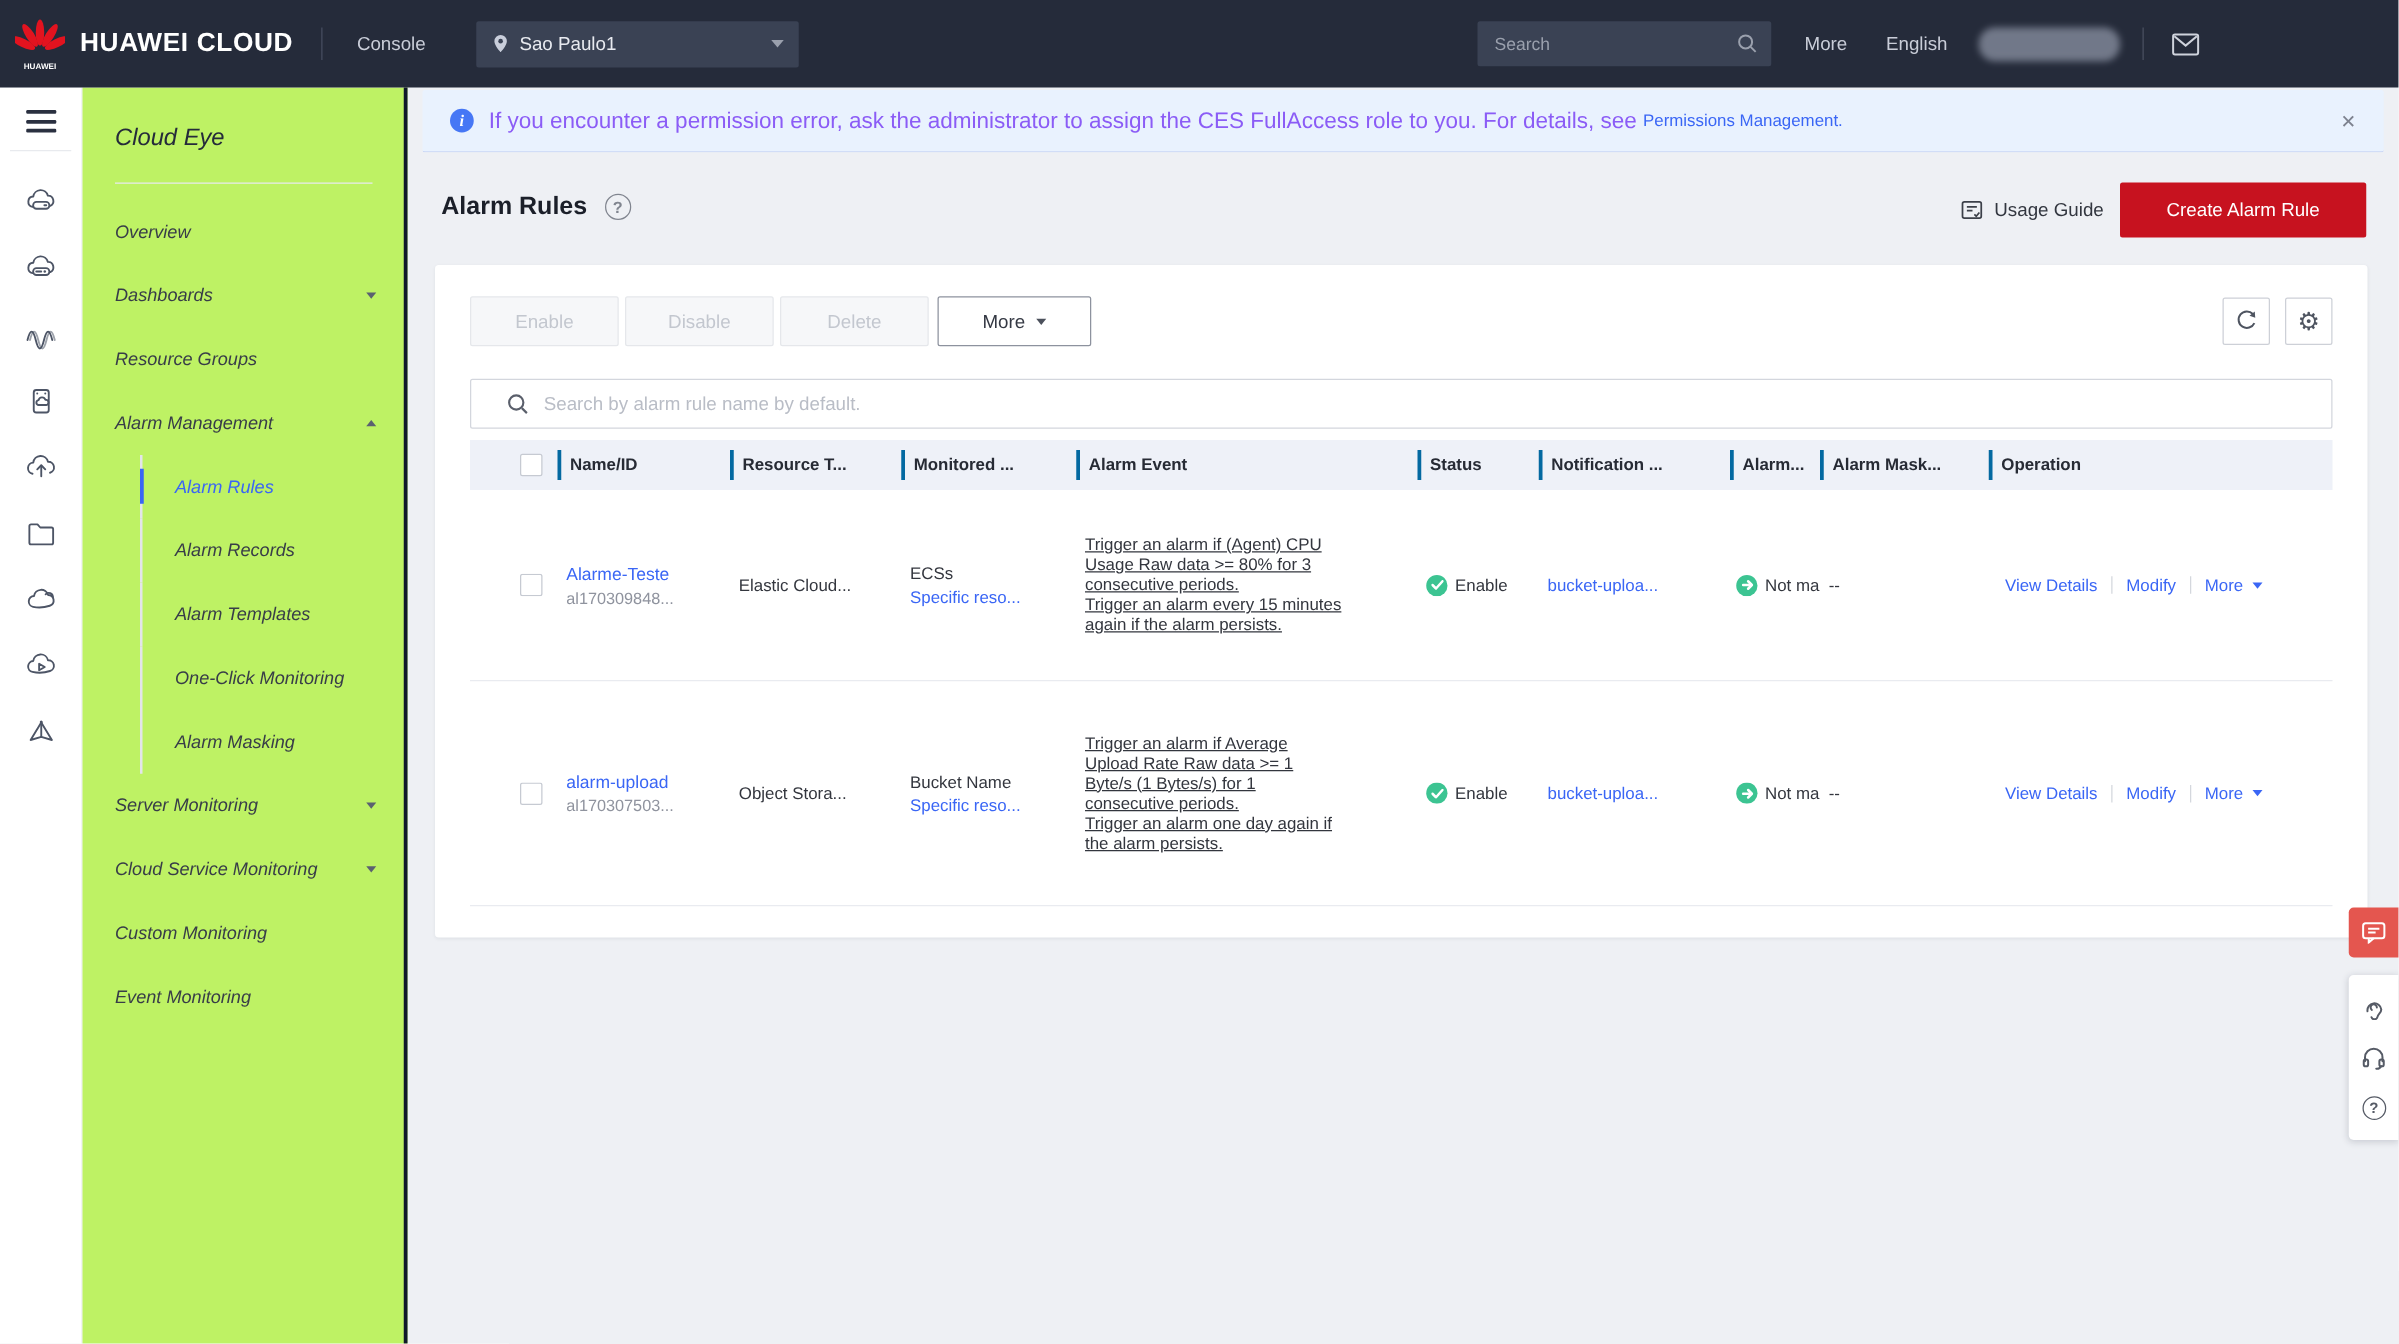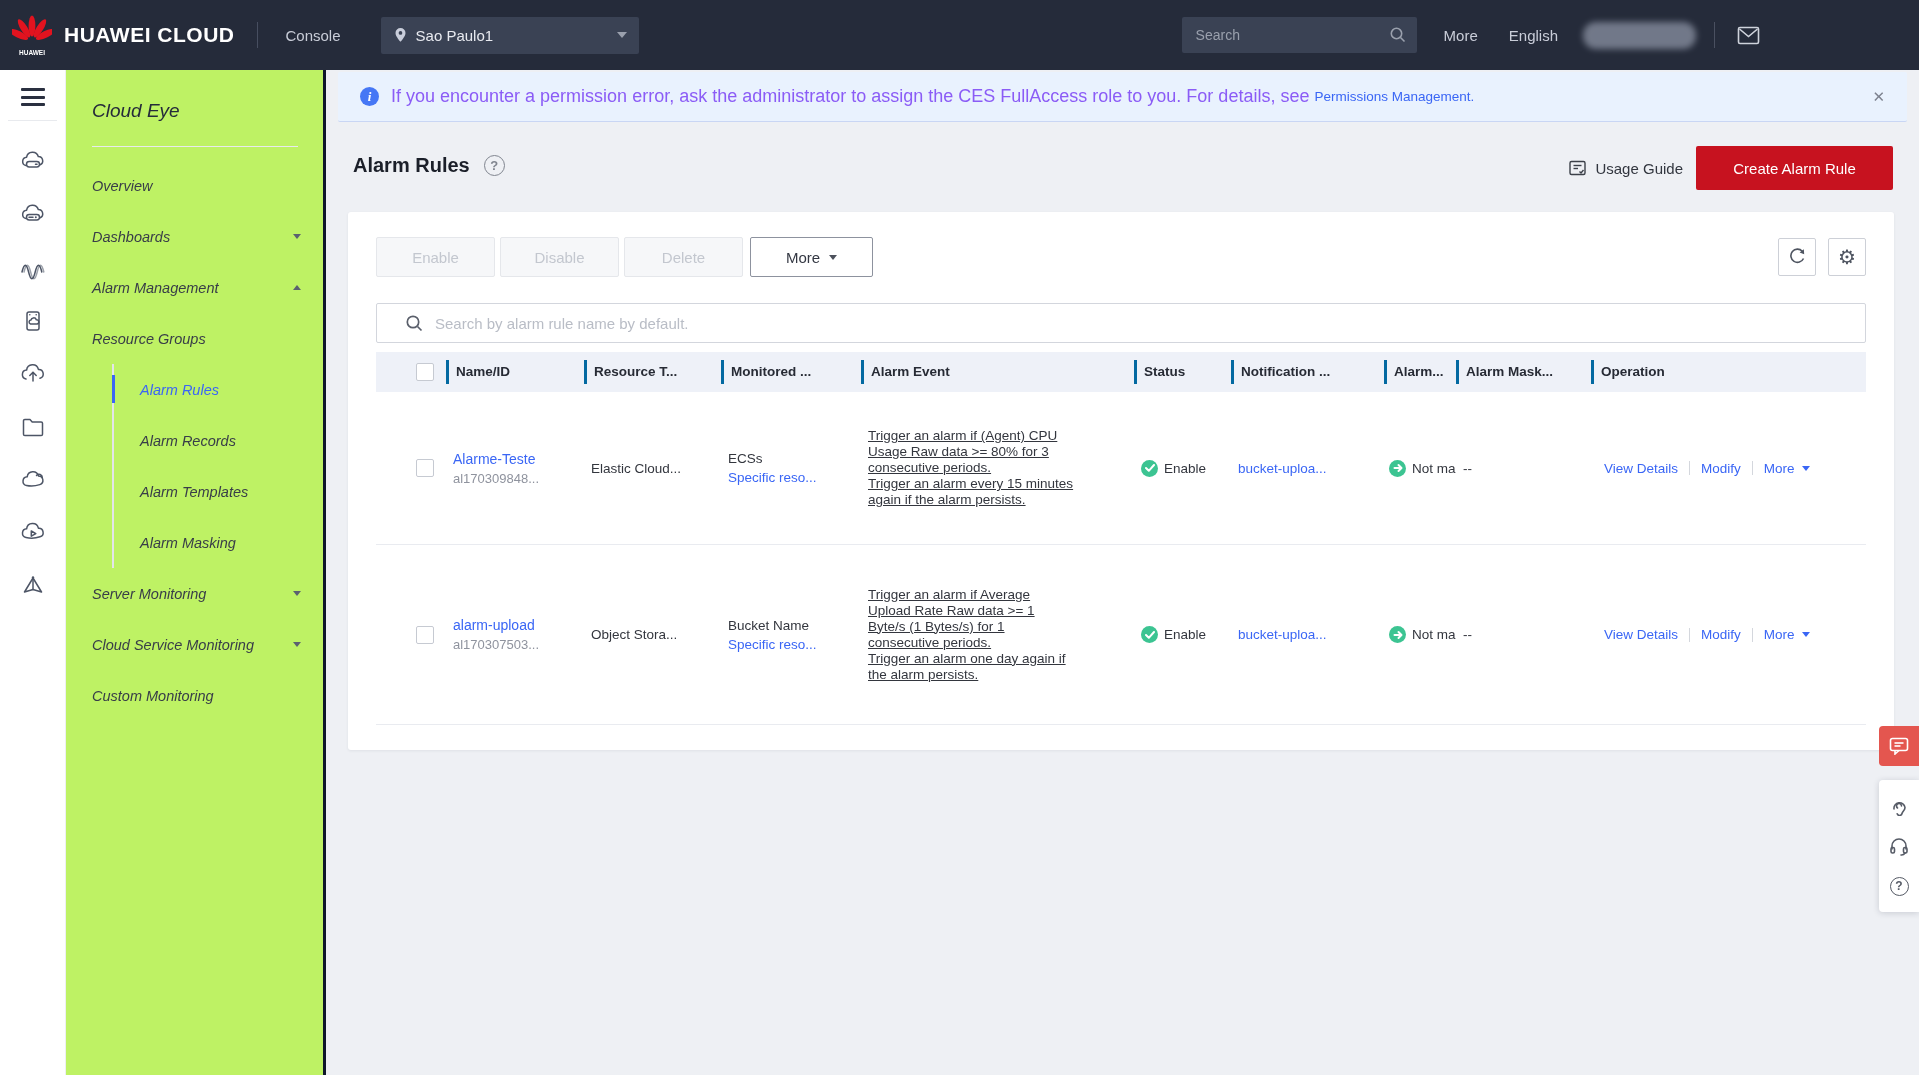--- a/index.html
+++ b/index.html
@@ -250,48 +250,54 @@
     <div class="side-divider"></div>
     <div class="side-list">
       <div class="side-item">
           <span>Overview</span>
         </div>
       <div class="side-item">
           <span>Dashboards</span>
           <i class="s-caret down"></i>
         </div>
       <div class="side-item">
+          <span>Resource Groups</span>
+        </div>
+      <div class="side-item">
           <span>Alarm Management</span>
           <i class="s-caret up"></i>
         </div>
-      <div class="side-item">
-          <span>Resource Groups</span>
-        </div>
       <div class="side-item sub active">
           <span>Alarm Rules</span>
         </div>
       <div class="side-item sub">
           <span>Alarm Records</span>
         </div>
       <div class="side-item sub">
           <span>Alarm Templates</span>
         </div>
       <div class="side-item sub">
+          <span>One-Click Monitoring</span>
+        </div>
+      <div class="side-item sub">
           <span>Alarm Masking</span>
         </div>
       <div class="side-item">
           <span>Server Monitoring</span>
           <i class="s-caret down"></i>
         </div>
       <div class="side-item">
           <span>Cloud Service Monitoring</span>
           <i class="s-caret down"></i>
         </div>
       <div class="side-item">
           <span>Custom Monitoring</span>
+        </div>
+      <div class="side-item">
+          <span>Event Monitoring</span>
         </div>
     </div>
   </div>
 
   <div class="content">
 
     <div class="banner">
       <div class="info-ic">i</div>
       <span class="banner-text">If you encounter a permission error, ask the administrator to assign the CES FullAccess role to you. For details, see</span>
       <span class="banner-link">Permissions Management.</span>

